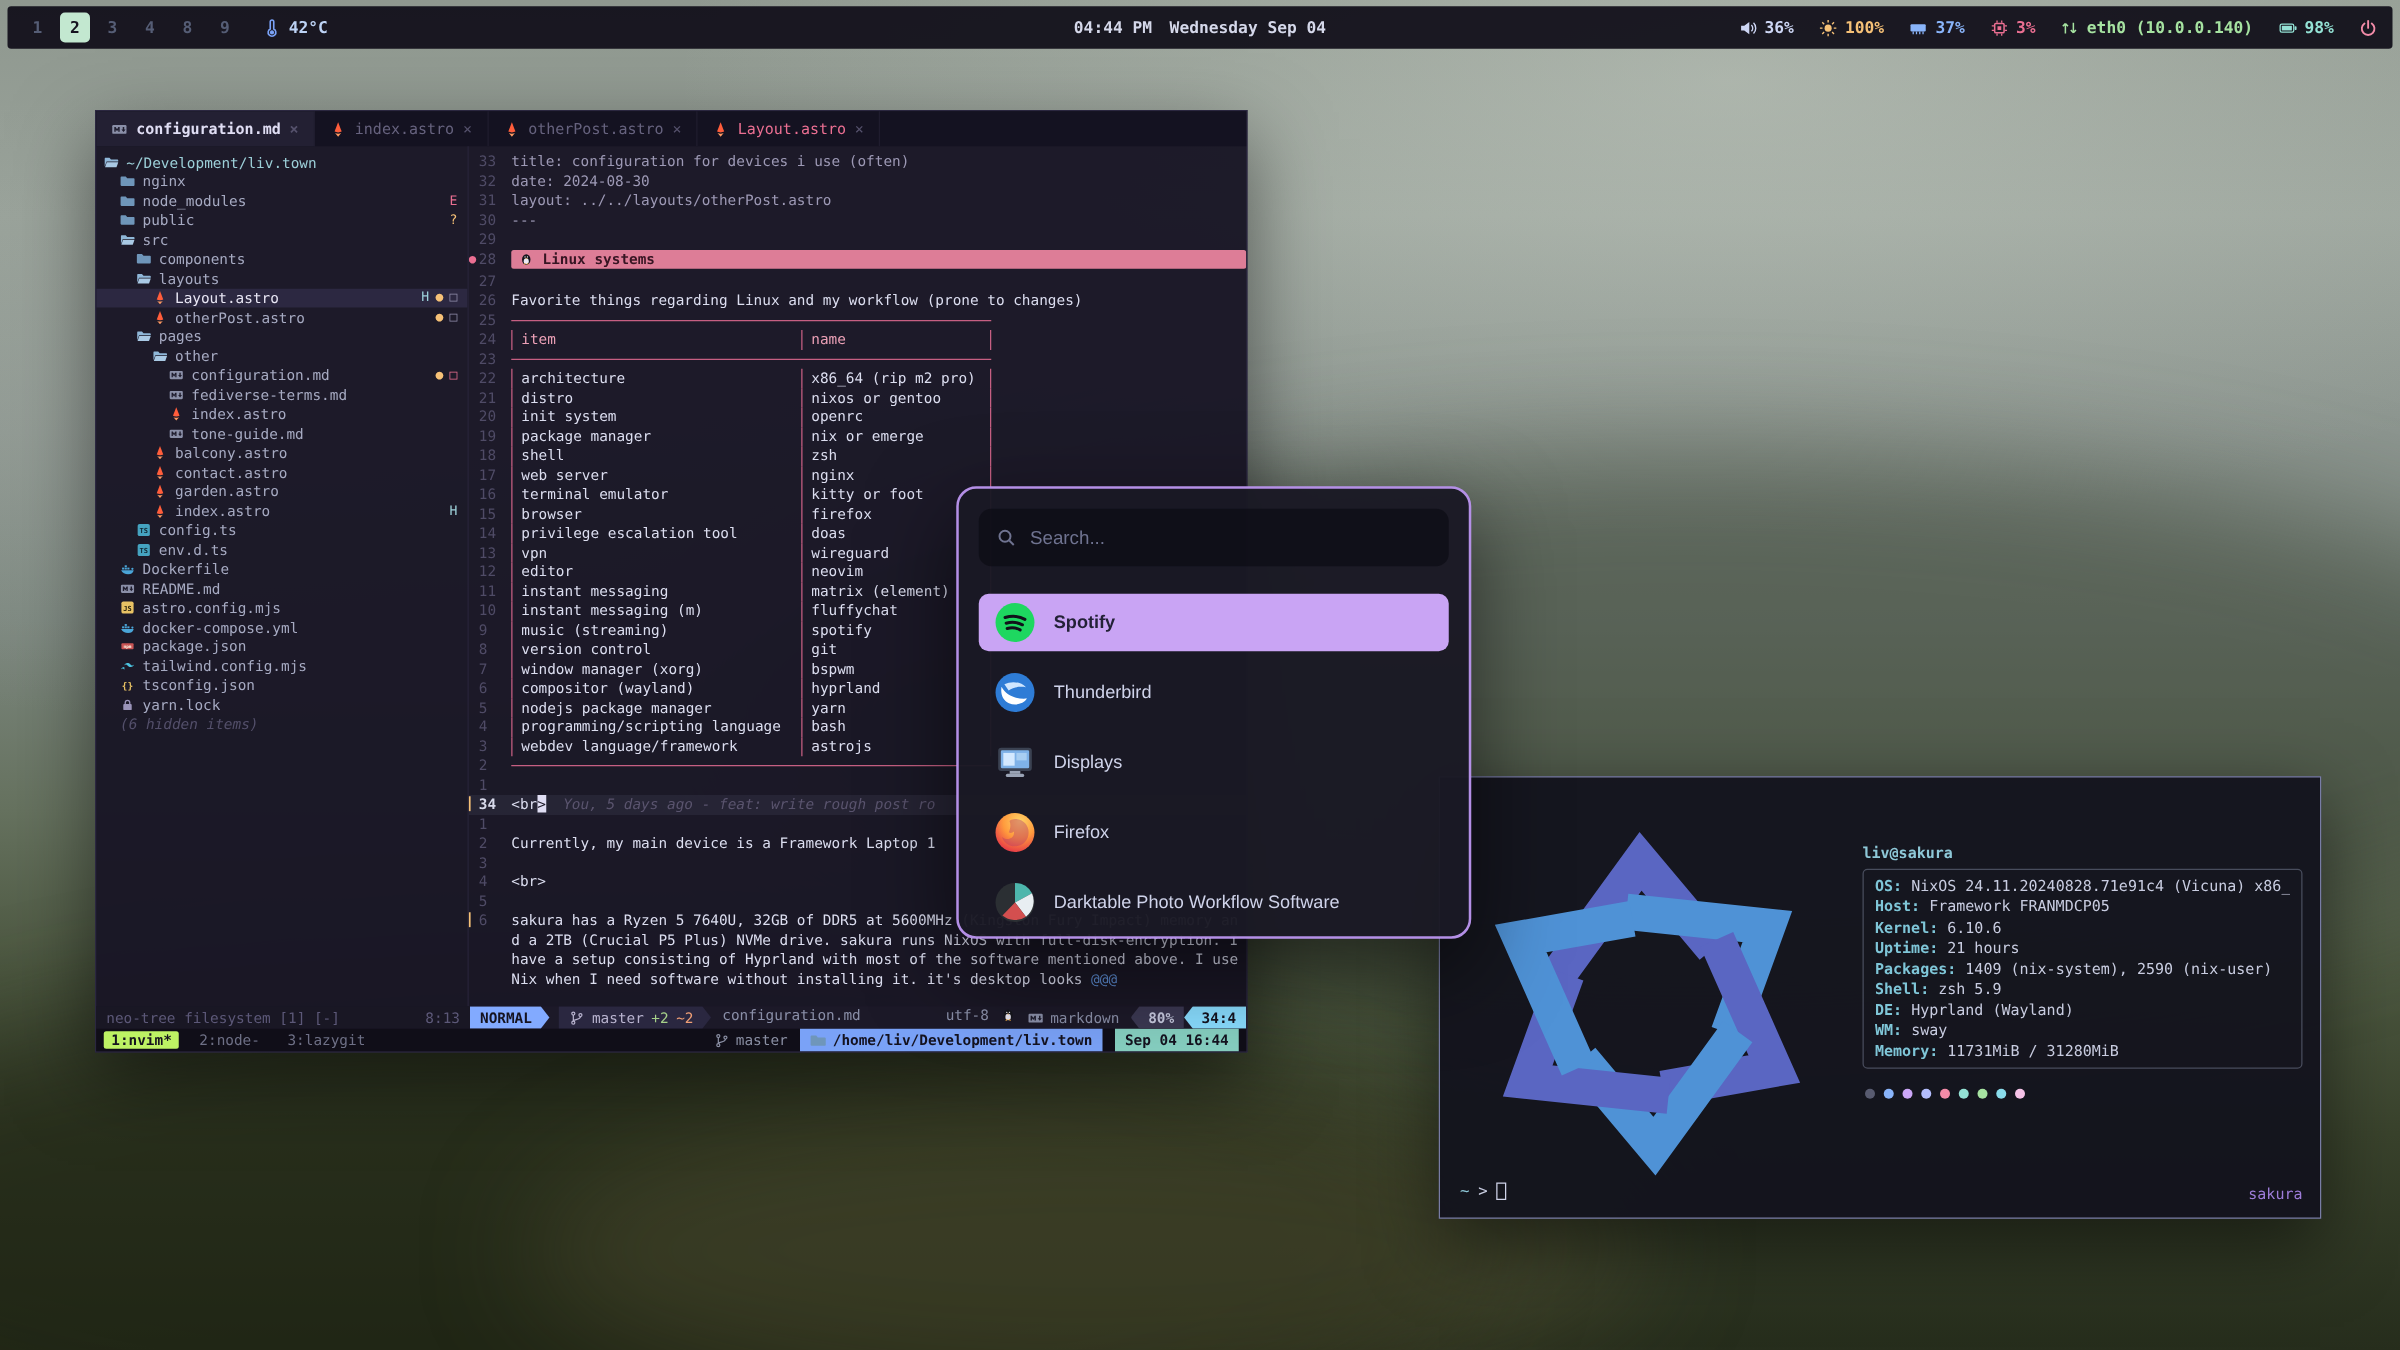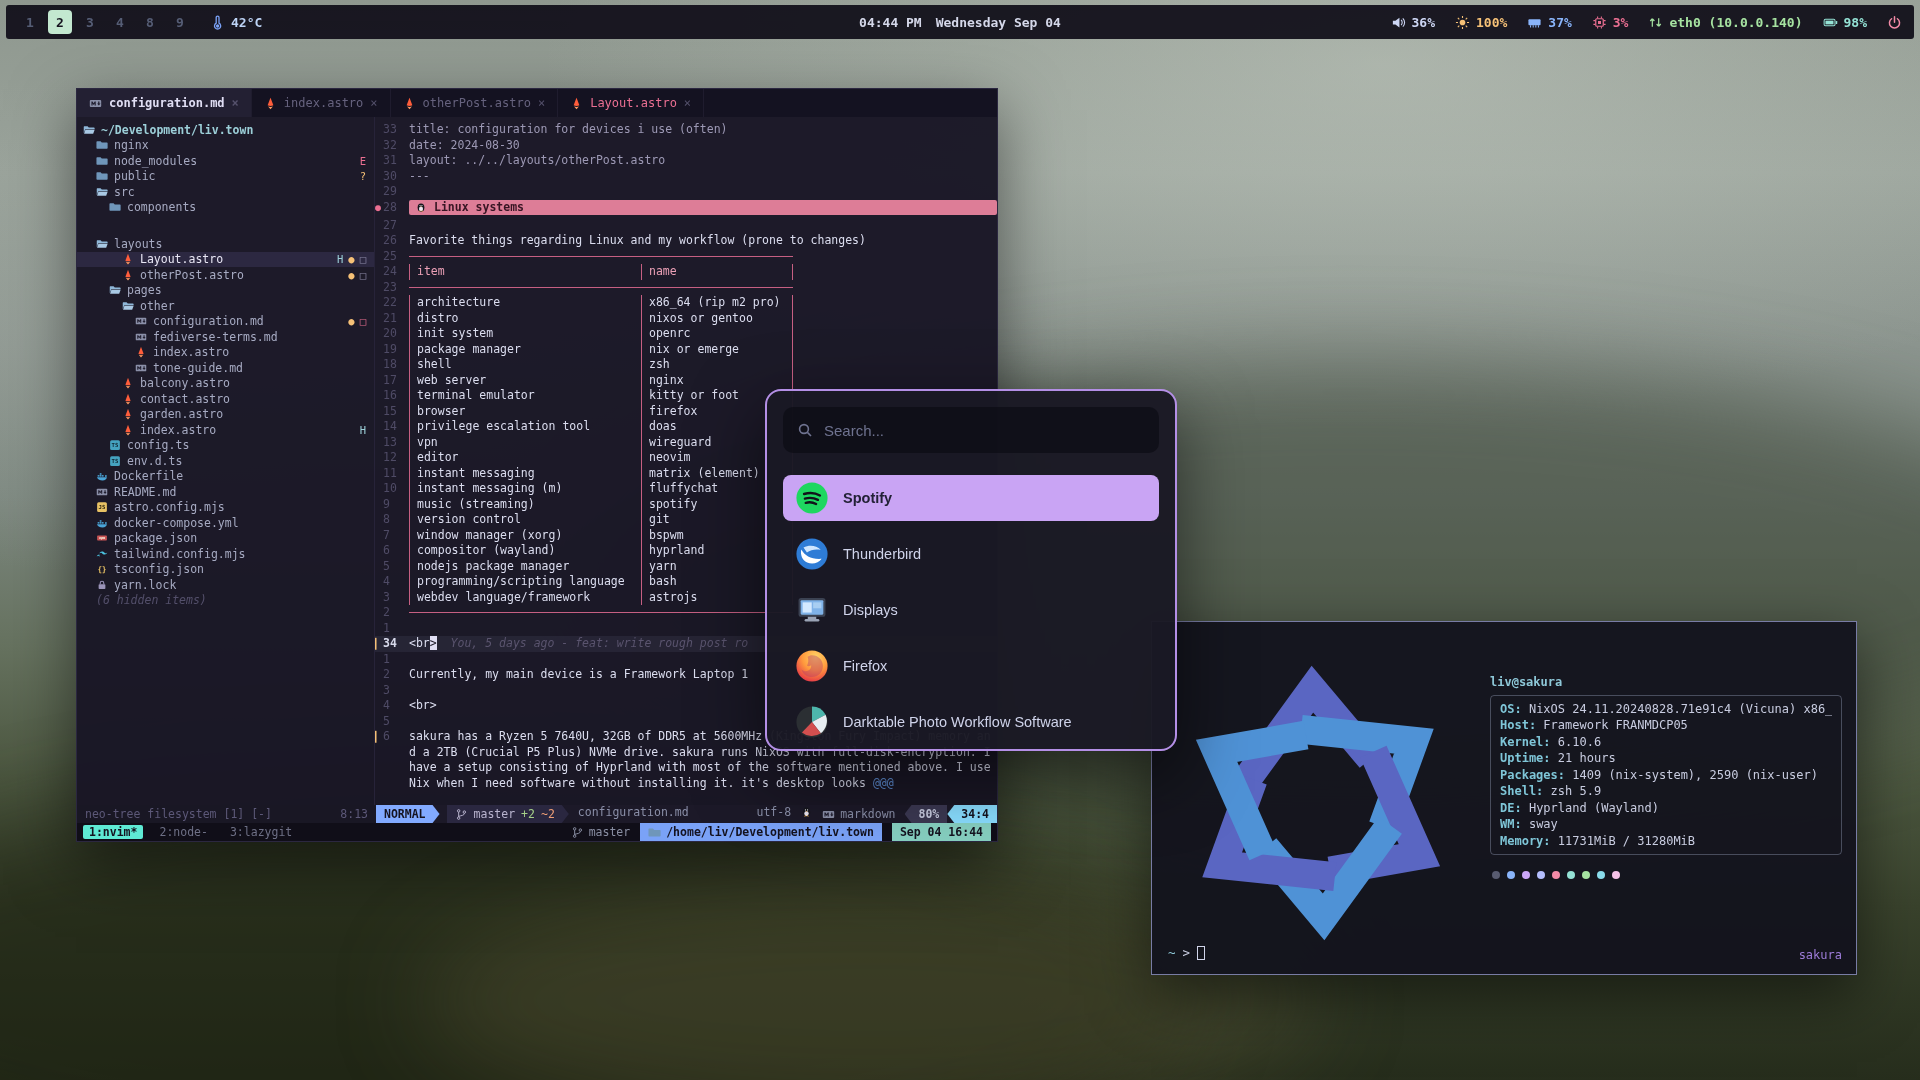--- a/index.html
+++ b/index.html
@@ -39,21 +39,21 @@
   .tab .close{color:#55516c;font-size:12px}
   .tab.active{background:#232033;color:#e0def4;font-weight:bold}
   .tab.error .lbl{color:#eb6f92}
   .main{flex:1;display:flex;min-height:0}
   
   .tree{flex:0 0 298px;border-right:1px solid #272339;padding-top:5px;font-size:11.5px;color:#a6aac2;overflow:hidden}
   .treerow{height:15.5px;display:flex;align-items:center;gap:6px;padding-right:8px;white-space:nowrap}
   .treerow .lbl{overflow:hidden;text-overflow:ellipsis}
   .treerow .ic{width:12px;height:12px}
   .treerow.sel{background:#2c2841;color:#e8e6f4}
-  .treerow.root .lbl{color:#9ccfd8;font-weight:bold}
+  .treerow.root .lbl{color:#9ccfd8;font-weight:normal}
   .treerow.hidden-note .lbl{color:#534f6a;font-style:italic}
   .marks{margin-left:auto;display:flex;gap:5px;font-size:10.5px}
   
   .edit{flex:1;min-width:0;padding-top:5px;font-size:11.5px;line-height:15.5px;overflow:hidden;position:relative}
   .row{display:flex;align-items:flex-start}
   .row.cursorline{background:rgba(110,106,134,.15)}
   .sign{flex:0 0 8px;font-size:10px;line-height:15.5px}
   .gut{flex:0 0 26px;padding-right:8px;text-align:left;color:#4f4b66}
   .gut.cur{color:#d7d9ea;font-weight:bold}
   .content{flex:1;min-width:0;color:#dcdef0;white-space:pre-wrap;word-break:break-all}
@@ -82,21 +82,21 @@
   .seg{display:flex;align-items:center;gap:6px;background:#2a2740;height:18px;padding:0 14px 0 8px;margin-left:-2px;
        clip-path:polygon(0 0,calc(100% - 7px) 0,100% 50%,calc(100% - 7px) 100%,0 100%);color:#b9b4cf}
   .ga{color:#a6d189}.gc{color:#ef9f76}
   .fname{color:#8a8fa8}
   .sp{flex:1}
   .ftype{display:flex;align-items:center;gap:5px}
   
   .tmux{flex:0 0 18px;background:#100e18;display:flex;align-items:center;font-size:11.5px;padding:0 6px;gap:10px;color:#6e7086}
   .tmux-w{display:flex;gap:10px;align-items:center}
   .twin{padding:0 6px;border-radius:2px}
-  .twin.active{background:#5eead4;color:#15131f;font-weight:bold}
+  .twin.active{background:#bef264;color:#15131f;font-weight:bold}
   .txb{display:flex;gap:5px;align-items:center;color:#8a8fa3}
   .txp{display:flex;gap:5px;align-items:center;background:#7aa2f7;color:#14121f;padding:0 8px;height:18px;font-weight:bold}
   .txd{background:#86cfc0;color:#14121f;padding:0 8px;height:18px;display:flex;align-items:center;font-weight:bold}
   
   .launcher{position:absolute;left:765px;top:389px;width:412px;height:362px;z-index:30;
             border:2px solid #b48fe6;border-radius:16px;background:rgba(26,25,36,.97);
             box-shadow:0 24px 70px rgba(0,0,0,.55);padding:16px;overflow:hidden;font-family:"Liberation Sans",sans-serif}
   .searchbox{height:46px;border-radius:10px;background:rgba(11,11,18,.65);display:flex;align-items:center;gap:11px;padding:0 14px}
   .searchbox .ic{width:16px;height:16px;color:#6f7390}
   .search-input{flex:1;background:transparent;border:none;outline:none;color:#cdd6f4;font-size:15px;font-family:inherit}
@@ -319,21 +319,21 @@
           <span class="lbl">src</span>
         </div>
         <div class="treerow " style="padding-left: 32px;">
           <span class="ic">
             <svg viewBox="0 0 16 16">
               <path fill="#6f96ba" d="M1.5 3h4.6l1.6 1.8h6.9c.5 0 .9.4.9.9V12c0 .6-.4 1-1 1h-13c-.5 0-.9-.4-.9-.9V3.9c0-.5.4-.9.9-.9z"></path>
             </svg>
           </span>
           <span class="lbl">components</span>
         </div>
-        <div class="treerow " style="padding-left: 19px; margin-top: 21px;">
+        <div class="treerow " style="padding-left: 32px;">
           <span class="ic">
             <svg viewBox="0 0 16 16">
               <path fill="#8fb7d8" d="M1.5 3h4.6l1.6 1.8h6.9c.5 0 .9.4.9.9V7H3L1 12.2V3.9c0-.5.4-.9.5-.9z"></path>
               <path fill="#a9c9e4" d="M3.2 7.6h12.3L13.6 13H1.4z"></path>
             </svg>
           </span>
           <span class="lbl">layouts</span>
         </div>
         <div class="treerow sel" style="padding-left: 45px;">
           <span class="ic">

